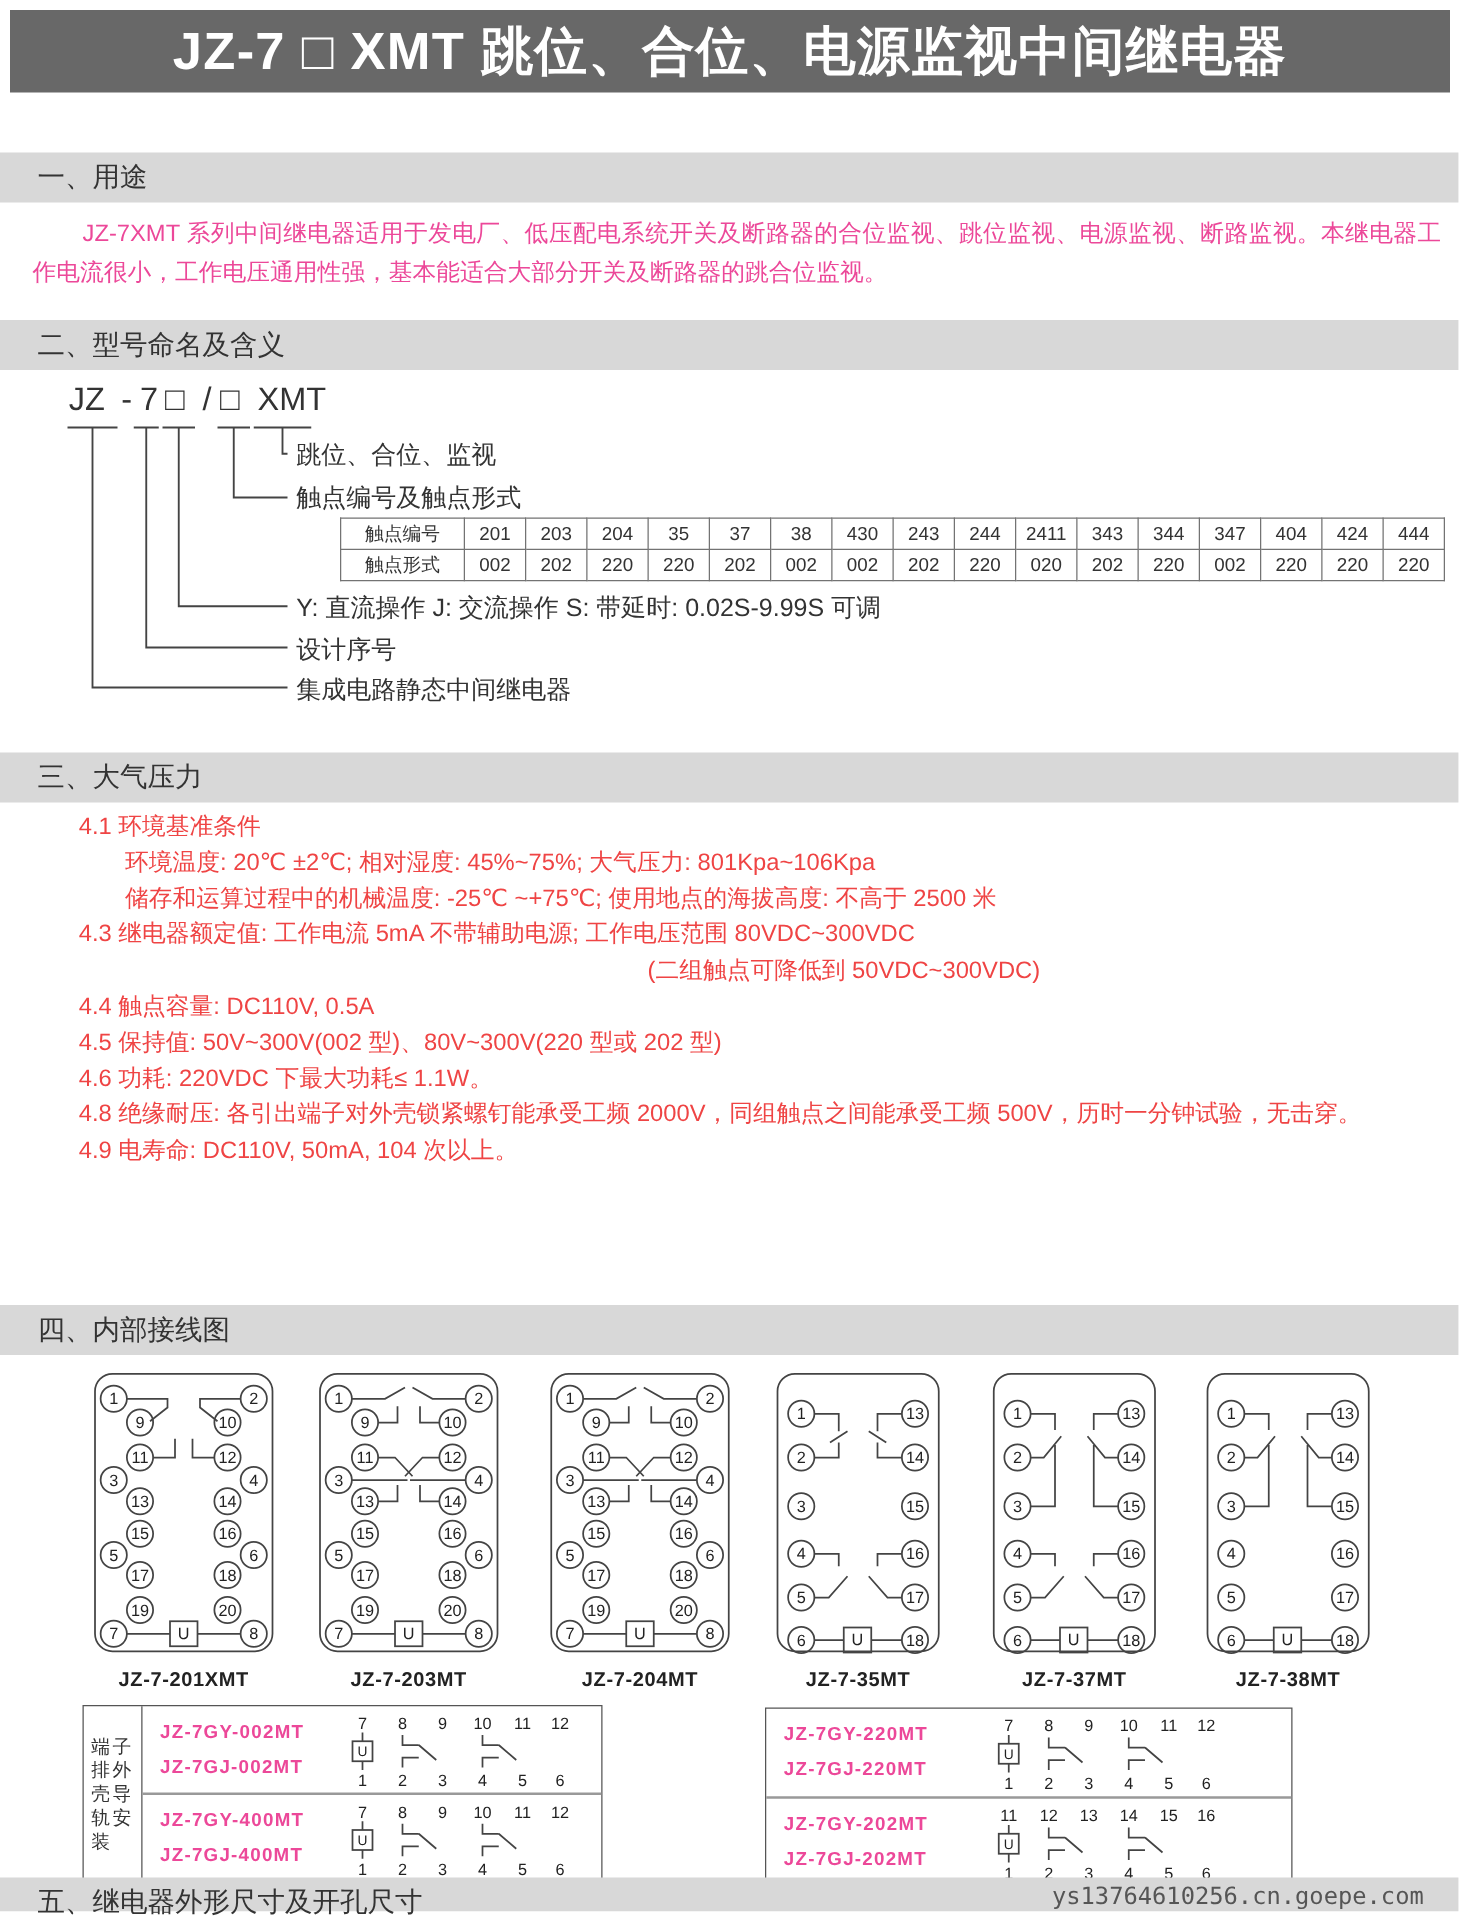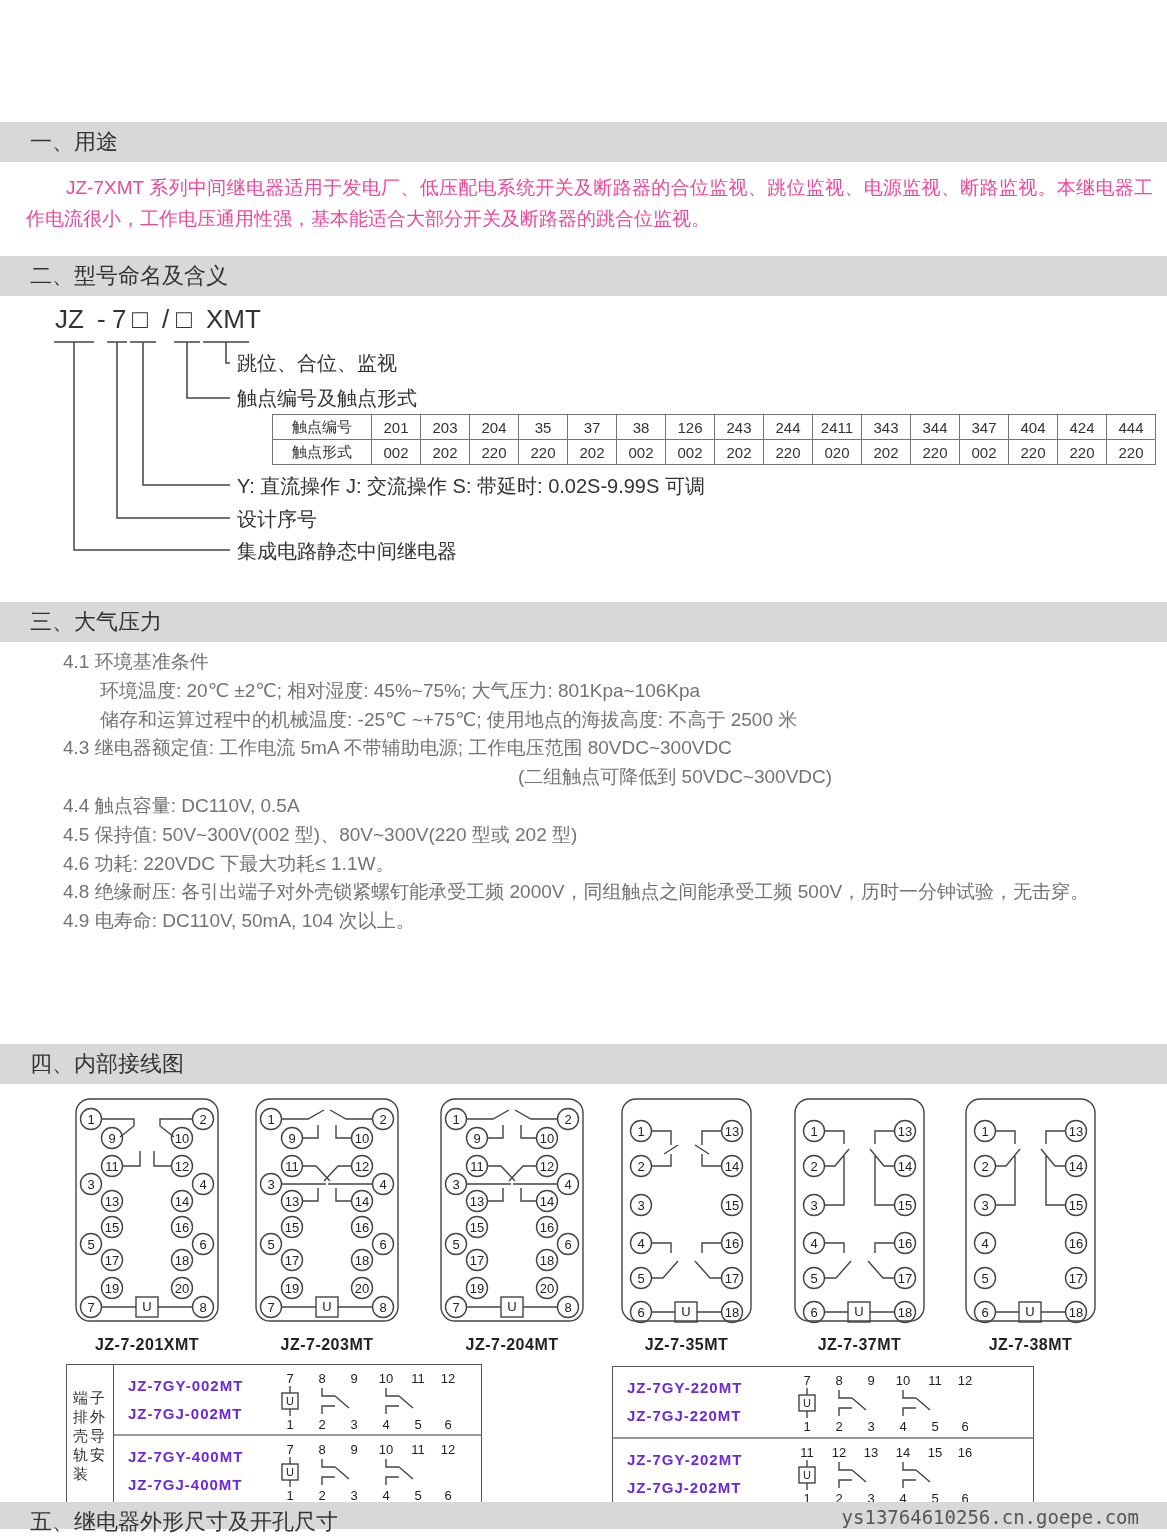--- a/index.html
+++ b/index.html
@@ -16,53 +16,54 @@
   .model-area{position:absolute;top:298px;left:0;width:1167px;height:300px;}
   .model-area svg{position:absolute;top:0;left:0;}
   .code-part{position:absolute;top:6px;font-size:26px;color:#333;}
   .branch-label{position:absolute;left:237px;font-size:20px;color:#333;white-space:nowrap;}
   .contact-table{position:absolute;top:116px;left:272px;width:884px;border-collapse:collapse;
                  table-layout:fixed;font-size:15px;color:#333;}
   .contact-table td{border:1px solid #737373;text-align:center;height:24px;padding:0;}
   .contact-table td.hd{width:98px;}
   
   .tech-list{position:absolute;top:648px;left:63px;right:18px;}
-  .tech-item{font-size:19px;line-height:28.8px;color:#737373;white-space:nowrap;}
+  .tech-item{font-size:19px;line-height:28.8px;color:#ef4444;white-space:nowrap;}
   .tech-item.ind1{margin-left:37px;}
   .tech-item.ind2{margin-left:455px;}
   
   .diagram{position:absolute;top:1093px;}
   .diagram svg{display:block;}
   .diagram .dlabel{margin-top:8px;text-align:center;font-size:16px;font-weight:bold;
                    letter-spacing:0.5px;color:#222;}
   .dstroke{fill:none;stroke:#444;stroke-width:1.4;}
   .pin-num{font-size:13px;fill:#222;}
   
   .mount{position:absolute;border:1.5px solid #555;display:flex;background:#fff;}
   .mount-side{width:46px;border-right:1.5px solid #555;display:flex;align-items:center;
               justify-content:center;}
   .mount-side div{width:34px;font-size:15px;line-height:19px;letter-spacing:2px;color:#333;
                   text-align:left;word-break:break-all;}
   .mount-rows{flex:1;display:flex;flex-direction:column;}
   .mount-row{flex:1;display:flex;align-items:center;}
   .mount-row + .mount-row{border-top:2px solid #999;}
   .mount-names{padding-left:14px;box-sizing:border-box;}
-  .mount-name{font-size:15px;font-weight:bold;letter-spacing:1px;color:#6d28d9;line-height:28px;}
+  .mount-name{font-size:15px;font-weight:bold;letter-spacing:1px;color:#ec4899;line-height:28px;}
   .mleft .mount-names{width:160px;}
   .mright .mount-names{width:178px;}
   
   .watermark{position:absolute;top:1506px;right:28px;font-family:"DejaVu Sans Mono","Liberation Mono",monospace;
              font-size:19px;color:#555;z-index:3;}
   .bottombar{top:1502px;height:27px;}
 </style>
 </head>
 <body>
 
 <div class="page">
 
+  <div class="title-bar">JZ-7 □ XMT 跳位、合位、电源监视中间继电器</div>
 
   <div class="secbar" style="top:122px">一、用途</div>
   <div class="para">JZ-7XMT 系列中间继电器适用于发电厂、低压配电系统开关及断路器的合位监视、跳位监视、电源监视、断路监视。本继电器工作电流很小，工作电压通用性强，基本能适合大部分开关及断路器的跳合位监视。</div>
 
   <div class="secbar" style="top:256px">二、型号命名及含义</div>
 
   <div class="model-area">
     <svg width="1167" height="300">
       <g fill="none" stroke="#444" stroke-width="1.5">
         <path d="M54 44 H94 M107 44 H127 M130 44 H156 M174 44 H200 M203 44 H249"></path>
@@ -90,21 +91,21 @@
     <table class="contact-table" id="contact-table">
         <tbody>
           <tr>
             <td class="hd">触点编号</td>
             <td>201</td>
             <td>203</td>
             <td>204</td>
             <td>35</td>
             <td>37</td>
             <td>38</td>
-            <td>126</td>
+            <td>430</td>
             <td>243</td>
             <td>244</td>
             <td>2411</td>
             <td>343</td>
             <td>344</td>
             <td>347</td>
             <td>404</td>
             <td>424</td>
             <td>444</td>
           </tr>

